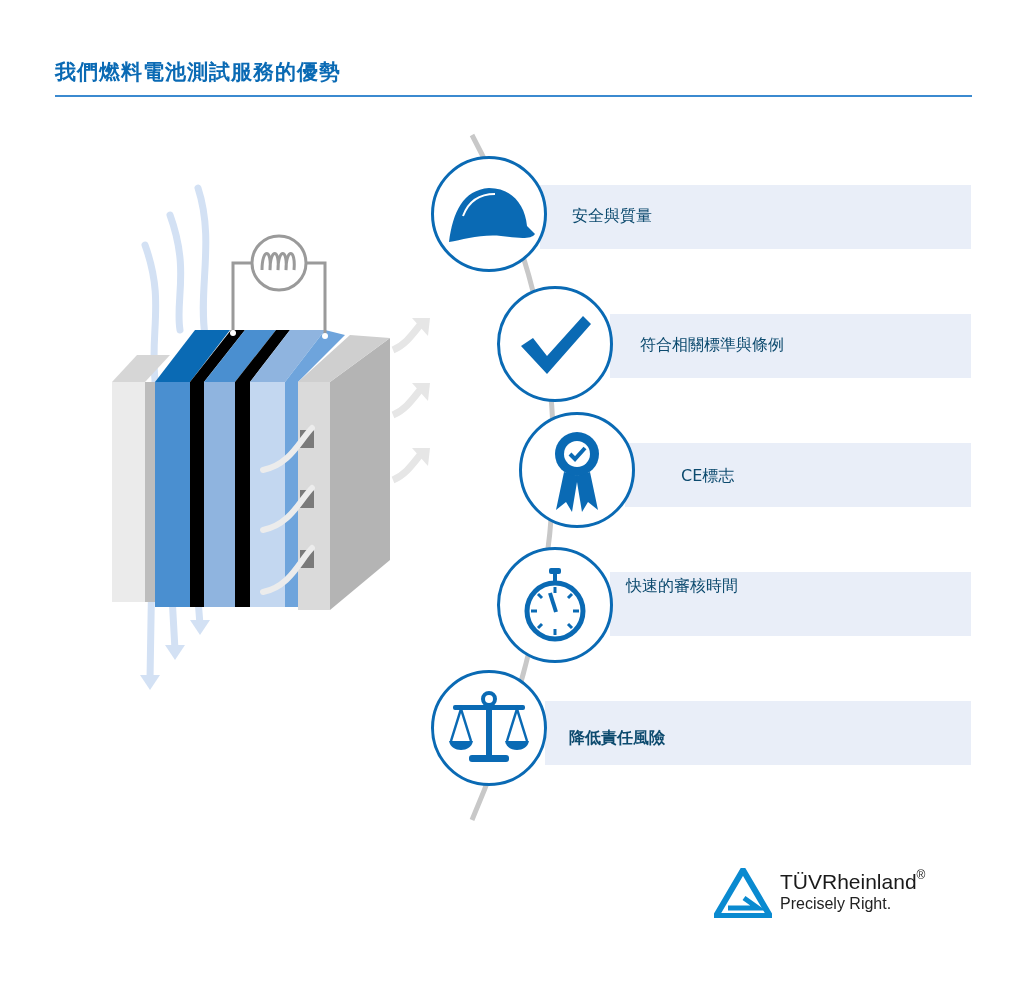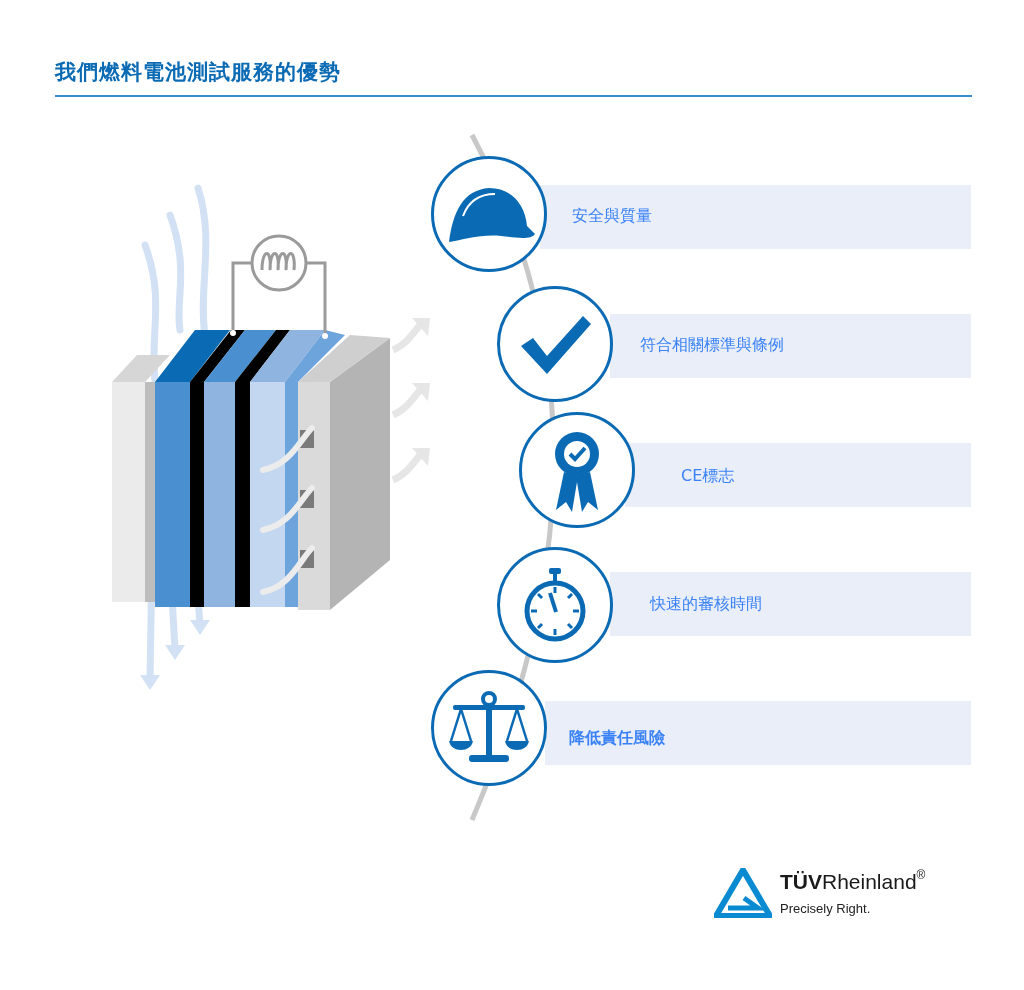--- a/index.html
+++ b/index.html
@@ -3,30 +3,30 @@
 <meta charset="utf-8">
 <style>
   html, body { margin: 0; padding: 0; background: #ffffff; }
   body { width: 1024px; height: 990px; position: relative; overflow: hidden;
          font-family: "DejaVu Sans", "Liberation Sans", sans-serif; }
   .title { position: absolute; left: 55px; top: 58px; font-size: 21px; color: #0a6ab4;
            letter-spacing: 1px; font-weight: bold; }
   .title-rule { position: absolute; left: 55px; top: 95px; width: 917px; height: 2px; background: #3b8ad0; }
   .illus { position: absolute; left: 0; top: 0; }
   .banner { position: absolute; left: 0; height: 64px; width: 971px; background: #e9eef8; }
-  .banner-label { position: absolute; font-size: 16px; color: #3b82f6; white-space: nowrap; }
+  .banner-label { position: absolute; font-size: 16px; color: #0c4a6e; white-space: nowrap; }
   .badge { position: absolute; width: 116px; height: 116px; border-radius: 50%; background: #fff;
            border: 3px solid #0a6ab4; box-sizing: border-box; display: flex; align-items: center; justify-content: center; }
   .badge svg { display: block; }
   .logo { position: absolute; left: 714px; top: 868px; }
   .logo-text { position: absolute; left: 780px; top: 870px; font-family: "Liberation Sans", sans-serif; }
   .logo-brand { font-size: 21px; color: #1a1a1a; white-space: nowrap; }
-  .logo-brand b { font-weight: bold; }
+  .logo-brand b { font-weight: normal; }
   .logo-reg { font-size: 12px; vertical-align: top; position: relative; top: -2px; }
-  .logo-tag { font-size: 13px; color: #222; margin-top: 7px; }
+  .logo-tag { font-size: 16px; color: #222; margin-top: 1px; }
 </style>
 </head>
 <body>
 
 <div class="title">我們燃料電池測試服務的優勢</div>
 <div class="title-rule"></div>
 
 <svg class="illus" width="460" height="720" viewBox="0 0 460 720">
 
   <g fill="none" stroke="#d3e1f4" stroke-width="7" stroke-linecap="round">
@@ -125,21 +125,21 @@
     <svg width="50" height="84" viewBox="0 0 50 84">
       <polygon points="12,44 4,82 14,74 20,84 26,48" fill="#0a6ab4"></polygon>
       <polygon points="38,44 46,82 36,74 30,84 24,48" fill="#0a6ab4"></polygon>
       <circle cx="25" cy="26" r="22" fill="#0a6ab4"></circle>
       <circle cx="25" cy="26" r="13" fill="#fff"></circle>
       <path d="M18 26 L 23 31 L 33 20" fill="none" stroke="#0a6ab4" stroke-width="4"></path>
     </svg>
   </div>
 
   <div class="banner" style="left:610px;top:572px;width:361px;"></div>
-  <div class="banner-label" style="left:626px;top:594px;margin-left:24px;">快速的審核時間</div>
+  <div class="banner-label" style="left:626px;top:576px;">快速的審核時間</div>
   <div class="badge" style="left:497px;top:547px;">
     <svg width="70" height="78" viewBox="0 0 70 78">
       <rect x="29" y="2" width="12" height="6" rx="2" fill="#0a6ab4"></rect>
       <rect x="33" y="7" width="4" height="8" fill="#0a6ab4"></rect>
       <circle cx="35" cy="45" r="28" fill="none" stroke="#0a6ab4" stroke-width="5"></circle>
       <g stroke="#0a6ab4" stroke-width="3">
         <line x1="35" y1="21" x2="35" y2="27"></line>
           <line x1="35" y1="63" x2="35" y2="69"></line>
         <line x1="11" y1="45" x2="17" y2="45"></line>
           <line x1="53" y1="45" x2="59" y2="45"></line>

